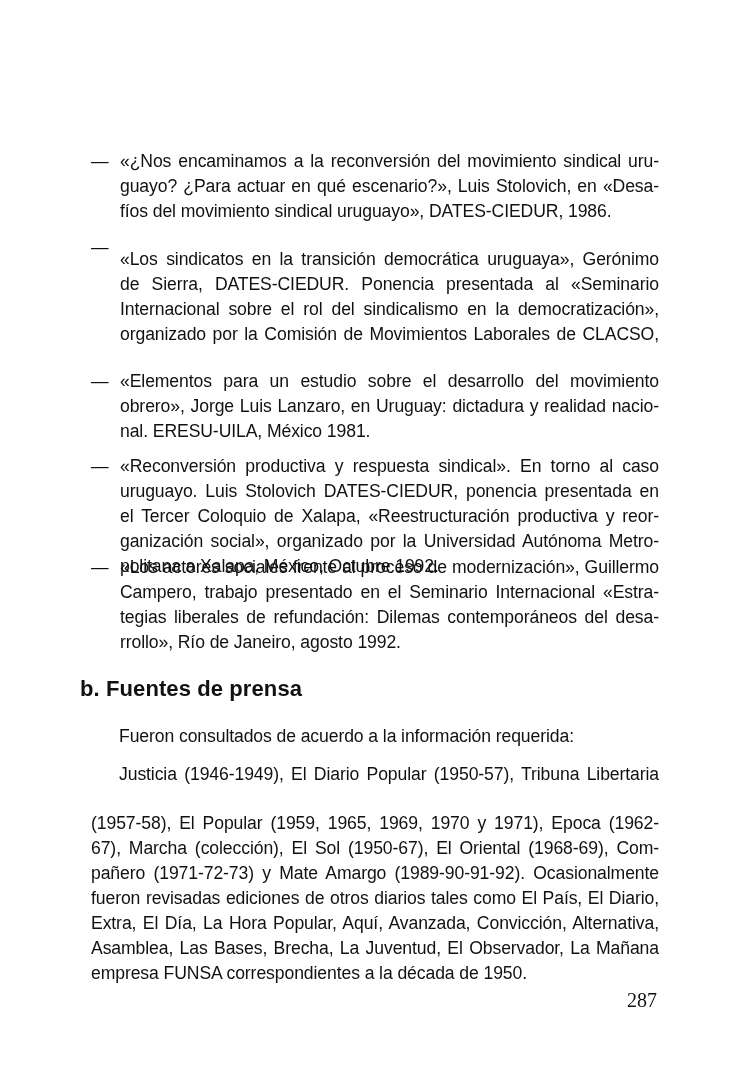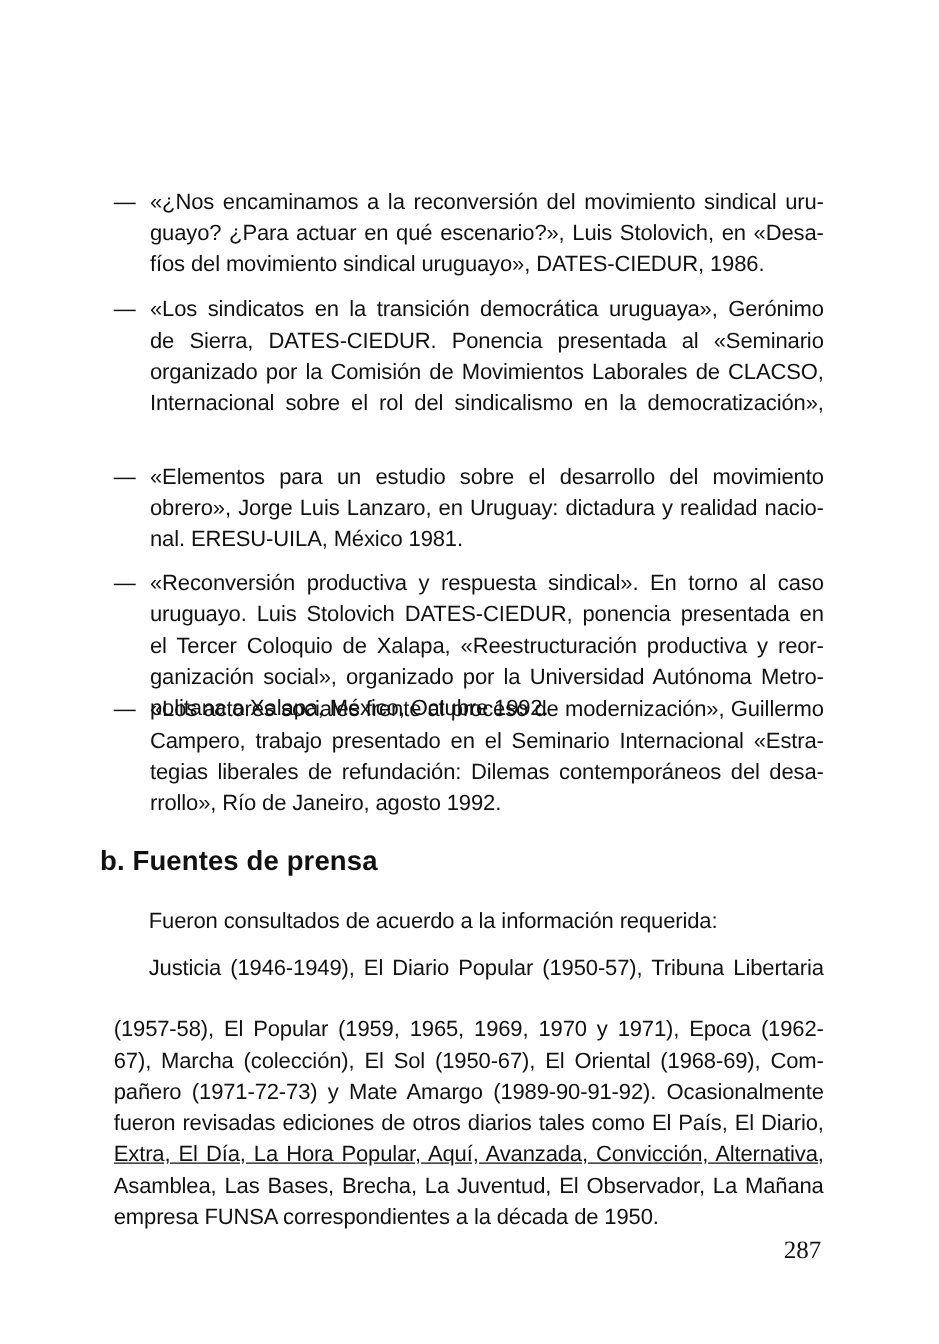--- a/index.html
+++ b/index.html
@@ -38,24 +38,24 @@
     <div class="entry-body">
       <span class="line" style="white-space: normal; overflow: hidden;">«¿Nos encaminamos a la reconversión del movimiento sindical uru-</span>
       <span class="line" style="white-space: normal; overflow: hidden;">guayo? ¿Para actuar en qué escenario?», Luis Stolovich, en «Desa-</span>
       <span class="line last">fíos del movimiento sindical uruguayo», DATES-CIEDUR, 1986.</span>
     </div>
   </div>
 
   <div class="entry" style="top:235px;">
     <span class="dash">—</span>
     <div class="entry-body">
-      <span class="line" style="white-space: normal; overflow: hidden;">«Los sindicatos en la transición democrática uruguaya», Gerónimo</span>
+      <span class="line" style="white-space: normal; overflow: hidden; margin-top: 12px;">«Los sindicatos en la transición democrática uruguaya», Gerónimo</span>
       <span class="line" style="white-space: normal; overflow: hidden;">de Sierra, DATES-CIEDUR. Ponencia presentada al «Seminario</span>
+      <span class="line" style="white-space: normal; overflow: hidden;">Internacional sobre el rol del sindicalismo en la democratización»,</span>
       <span class="line" style="white-space: normal; overflow: hidden;">organizado por la Comisión de Movimientos Laborales de CLACSO,</span>
-      <span class="line" style="white-space: normal; overflow: hidden;">Internacional sobre el rol del sindicalismo en la democratización»,</span>
     </div>
   </div>
 
   <div class="entry" style="top:369px;">
     <span class="dash">—</span>
     <div class="entry-body">
       <span class="line" style="white-space: normal; overflow: hidden;">«Elementos para un estudio sobre el desarrollo del  movimiento</span>
       <span class="line" style="white-space: normal; overflow: hidden;">obrero», Jorge Luis Lanzaro, en Uruguay: dictadura y realidad nacio-</span>
       <span class="line last">nal. ERESU-UILA, México 1981.</span>
     </div>
@@ -87,20 +87,20 @@
   <div class="para" style="top:724px;">
     <span class="line first last">Fueron consultados de acuerdo a la información requerida:</span>
   </div>
 
   <div class="para" style="top:762px;">
     <span class="line first" style="white-space: normal; overflow: hidden;">Justicia (1946-1949), El Diario Popular (1950-57), Tribuna Libertaria</span>
     <span class="line" style="white-space: normal; overflow: hidden; margin-top: 24px;">(1957-58), El Popular (1959, 1965, 1969, 1970 y 1971), Epoca (1962-</span>
     <span class="line" style="white-space: normal; overflow: hidden;">67), Marcha (colección), El Sol (1950-67), El Oriental (1968-69), Com-</span>
     <span class="line" style="white-space: normal; overflow: hidden;">pañero (1971-72-73) y Mate Amargo (1989-90-91-92). Ocasionalmente</span>
     <span class="line" style="white-space: normal; overflow: hidden;">fueron revisadas ediciones de otros diarios tales como El País, El Diario,</span>
-    <span class="line" style="white-space: normal; overflow: hidden; text-decoration: underline;">Extra, El Día, La Hora Popular, Aquí, Avanzada, Convicción, Alternativa,</span>
+    <span class="line" style="white-space: normal; overflow: hidden;">Extra, El Día, La Hora Popular, Aquí, Avanzada, Convicción, Alternativa,</span>
     <span class="line" style="white-space: normal; overflow: hidden;">Asamblea, Las Bases, Brecha, La Juventud, El Observador, La Mañana</span>
     <span class="line last">empresa FUNSA correspondientes a la década de 1950.</span>
   </div>
 
   <div class="pagenum">287</div>
 
 </div>
 
 </body></html>

